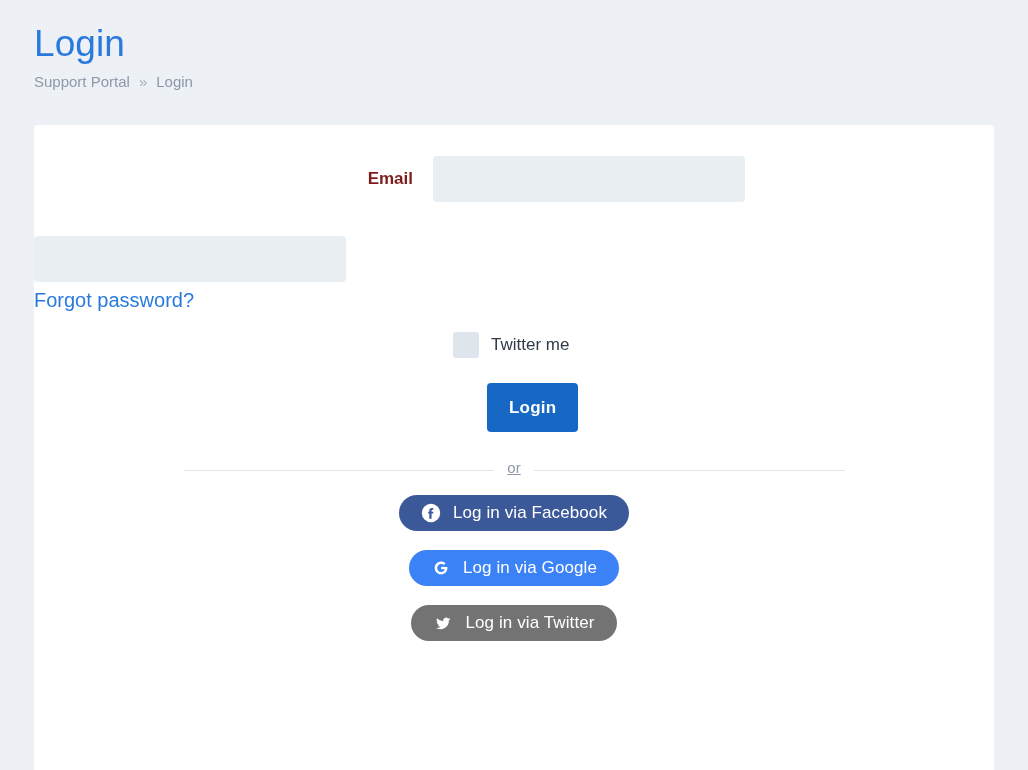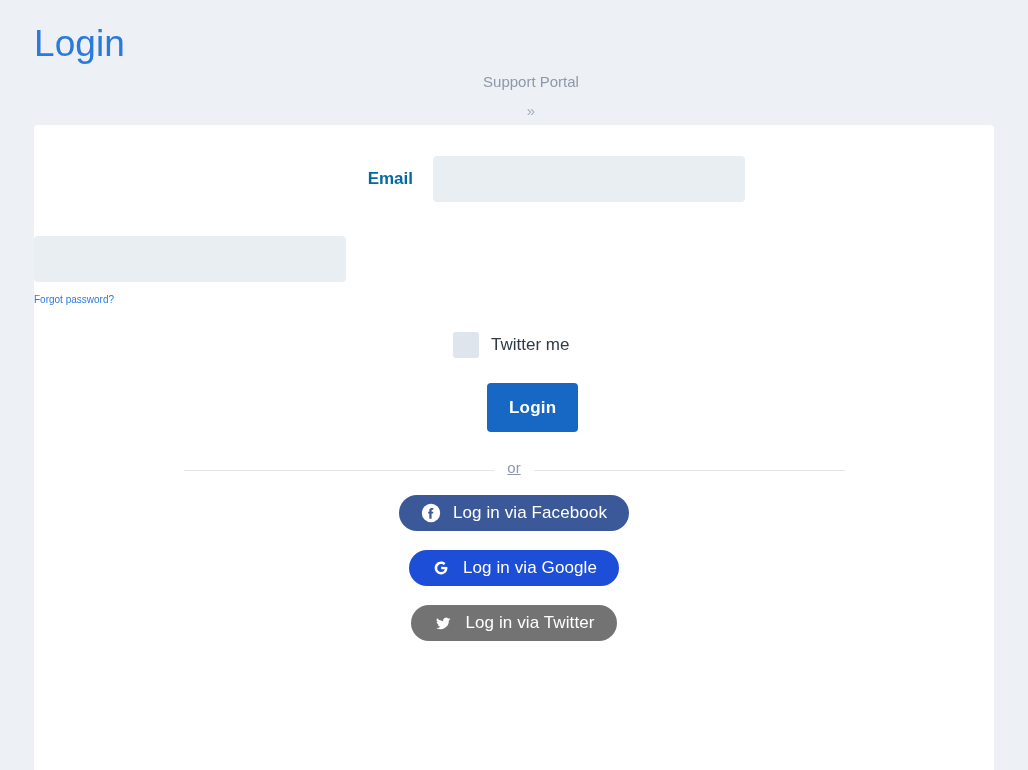--- a/index.html
+++ b/index.html
@@ -28,21 +28,20 @@
     letter-spacing: 0.1px;
   }
   .breadcrumb {
     margin-top: 6px;
     font-size: 15px;
     line-height: 20px;
     color: #8e98a8;
     display: flex;
     align-items: center;
     gap: 9px;
-    flex-direction: column;
   }
   .breadcrumb .crumb-sep {
     color: #a4adbb;
     font-size: 15px;
   }
 
   .card {
     position: absolute;
     left: 34px;
     top: 125px;
@@ -60,41 +59,41 @@
     display: flex;
     align-items: flex-start;
     margin-bottom: 0;
   }
   .form-label {
     width: 399px;
     text-align: right;
     padding-right: 20px;
     font-size: 17px;
     font-weight: bold;
-    color: #0369a1;
+    color: #7f1d1d;
     line-height: 46px;
   }
   .form-control {
     width: 312px;
     height: 46px;
     background: #e9eef2;
     border: none;
     border-radius: 4px;
     outline: none;
     font-family: "Liberation Sans", sans-serif;
     font-size: 15px;
     color: #2f3a46;
     padding: 0 12px;
   }
   .field-col { display: flex; flex-direction: column; }
 
   .forgot-link {
     display: inline-block;
     margin-top: 8px;
-    font-size: 10px;
+    font-size: 20px;
     color: #2a7ade;
     text-decoration: none;
     line-height: 20px;
   }
 
   .remember-row {
     display: flex;
     align-items: center;
     margin-left: 419px;
     margin-top: 22px;
@@ -234,21 +233,21 @@
     <div class="social-list">
         <button class="btn-social" style="background: rgb(59, 89, 152);">
           <span style="display: flex;">
             <svg class="social-icon" viewBox="0 0 24 24" aria-hidden="true">
               <circle cx="12" cy="12" r="11" fill="#ffffff"></circle>
               <path fill="#3b5998" d="M14.6 12.6h-1.9V19h-2.7v-6.4H8.6v-2.2h1.4V8.9c0-1.9 1-2.9 3-2.9h1.8v2.2h-1.2c-.6 0-.9.3-.9.9v1.3h2.1l-.2 2.2z"></path>
             </svg>
           </span>
           <span class="social-label">Log in via Facebook</span>
         </button>
-        <button class="btn-social" style="background: #1d4ed8; justify-content: center;">
+        <button class="btn-social" style="background: #3b82f6; justify-content: center;">
           <span style="display: flex;">
             <svg class="social-icon" viewBox="0 0 24 24" aria-hidden="true">
               <path fill="#ffffff" d="M12.2 10.5v3.1h4.4c-.2 1.1-1.4 3.3-4.4 3.3-2.6 0-4.8-2.2-4.8-4.9s2.2-4.9 4.8-4.9c1.5 0 2.5.6 3.1 1.2l2.1-2C16.1 5.1 14.3 4.3 12.2 4.3 7.9 4.3 4.4 7.8 4.4 12s3.5 7.7 7.8 7.7c4.5 0 7.5-3.2 7.5-7.6 0-.5-.1-.9-.1-1.3l-7.4-.3z"></path>
             </svg>
           </span>
           <span class="social-label">Log in via Google</span>
         </button>
         <button class="btn-social" style="background: #737373;">
           <span style="display: flex;">
             <svg class="social-icon" viewBox="0 0 24 24" aria-hidden="true">

